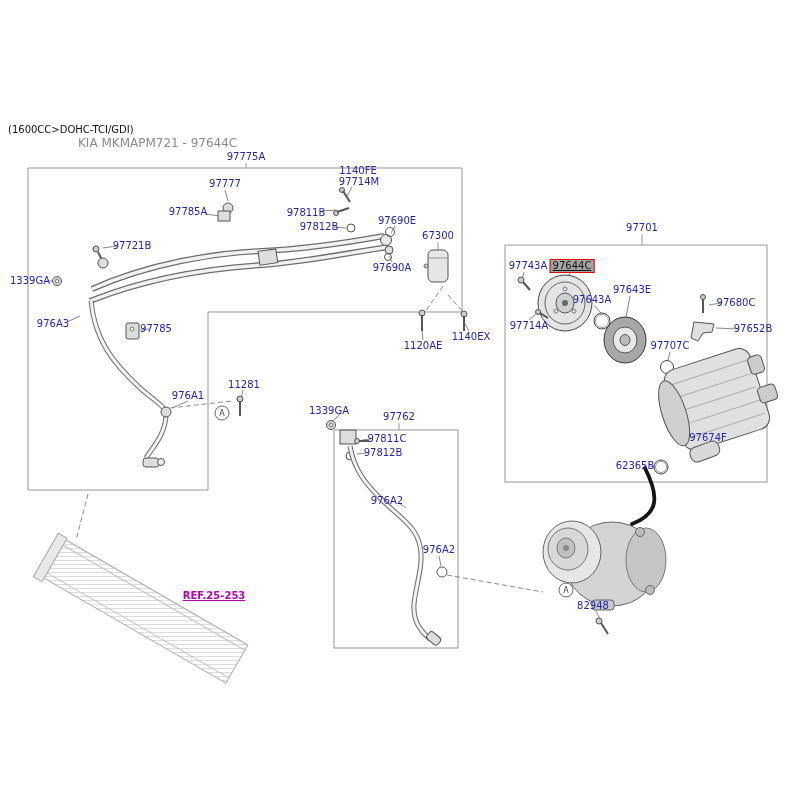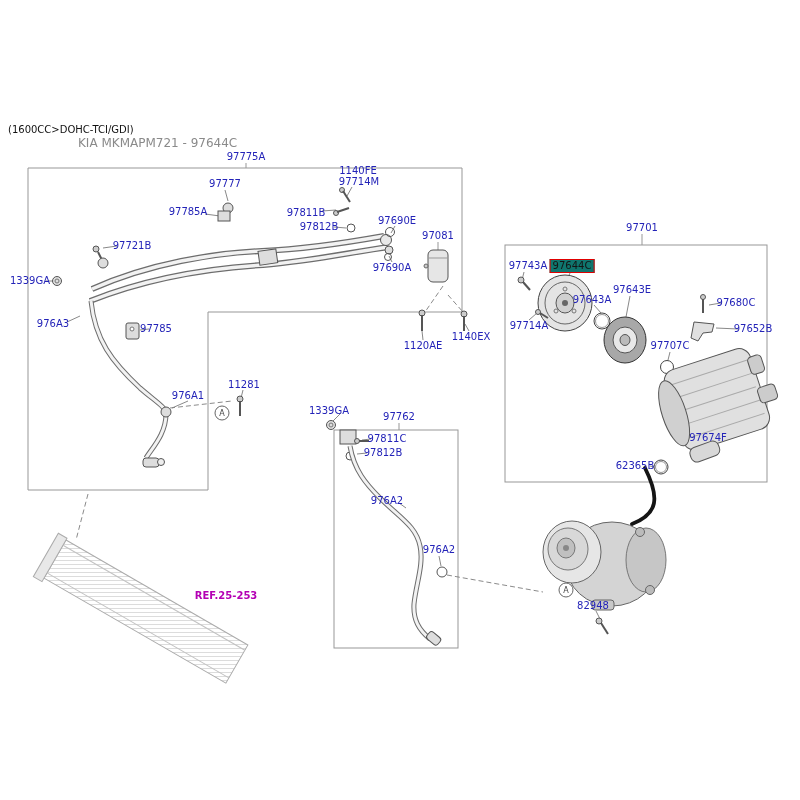--- a/index.html
+++ b/index.html
@@ -1,22 +1,22 @@
 <!DOCTYPE html>
 <html><head>
 <meta charset="utf-8">
 <style>
   html,body{margin:0;padding:0;background:#fff;}
   .stage{position:relative;width:800px;height:800px;background:#ffffff;
          font-family:"DejaVu Sans",sans-serif;overflow:hidden;padding-left:14px;}
   .stage svg{position:absolute;left:0;top:0;}
   .lbl{position:absolute;transform:translate(-50%,-50%);font-size:10px;line-height:12px;
        color:#2323b8;white-space:nowrap;cursor:pointer;}
-  .lbl.hl{background:#0f766e;border:1px solid #e00000;padding:0 2px;color:#151515;}
-  .lbl.ref{color:#b400b4;font-weight:bold;background:#fff;padding:0 1px;margin-left:12px;}
+  .lbl.hl{background:#a3a3a3;border:1px solid #e00000;padding:0 2px;color:#151515;text-decoration:underline;}
+  .lbl.ref{color:#b400b4;text-decoration:underline;font-weight:bold;background:#fff;padding:0 1px;}
   .callout{position:absolute;transform:translate(-50%,-50%);width:13px;height:13px;
            border:1px solid #666;border-radius:50%;background:#fff;color:#444;
            font-size:8px;display:flex;align-items:center;justify-content:center;}
   .hdr1{position:absolute;font-size:10px;color:#111;}
   .hdr2{position:absolute;font-size:12px;color:#8a8a8a;}
 </style>
 </head>
 <body>
 
 <div class="stage">
@@ -231,21 +231,21 @@
   <div class="hdr2" style="left:78px;top:136px">KIA MKMAPM721 - 97644C</div>
 
   <div class="lbl" style="left:246px;top:157px">97775A</div>
   <div class="lbl" style="left:225px;top:184px">97777</div>
   <div class="lbl" style="left:358px;top:171px">1140FE</div>
   <div class="lbl" style="left:359px;top:182px">97714M</div>
   <div class="lbl" style="left:188px;top:212px">97785A</div>
   <div class="lbl" style="left:306px;top:213px">97811B</div>
   <div class="lbl" style="left:319px;top:227px">97812B</div>
   <div class="lbl" style="left:397px;top:221px">97690E</div>
-  <div class="lbl" style="left:438px;top:236px">97081</div>
+  <div class="lbl" style="left:438px;top:236px">67300</div>
   <div class="lbl" style="left:132px;top:246px">97721B</div>
   <div class="lbl" style="left:30px;top:281px">1339GA</div>
   <div class="lbl" style="left:392px;top:268px">97690A</div>
   <div class="lbl" style="left:53px;top:324px">976A3</div>
   <div class="lbl" style="left:156px;top:329px">97785</div>
   <div class="lbl" style="left:423px;top:346px">1120AE</div>
   <div class="lbl" style="left:471px;top:337px">1140EX</div>
   <div class="lbl" style="left:188px;top:396px">976A1</div>
   <div class="lbl" style="left:244px;top:385px">11281</div>
   <div class="lbl" style="left:329px;top:411px">1339GA</div>

